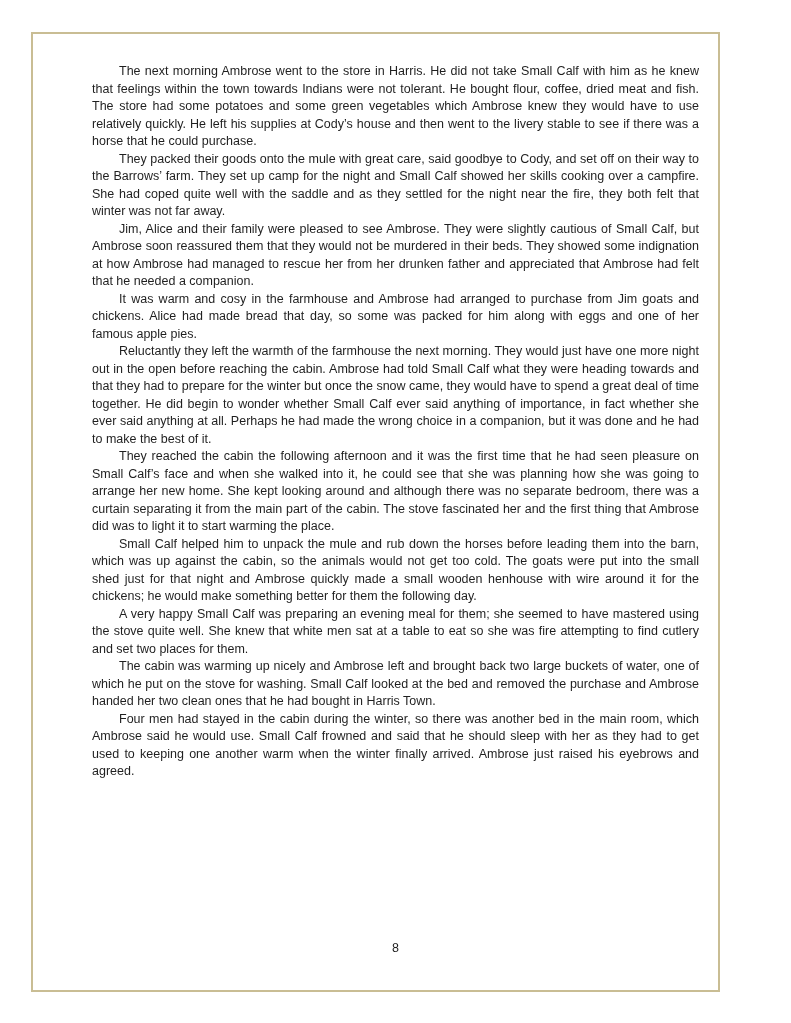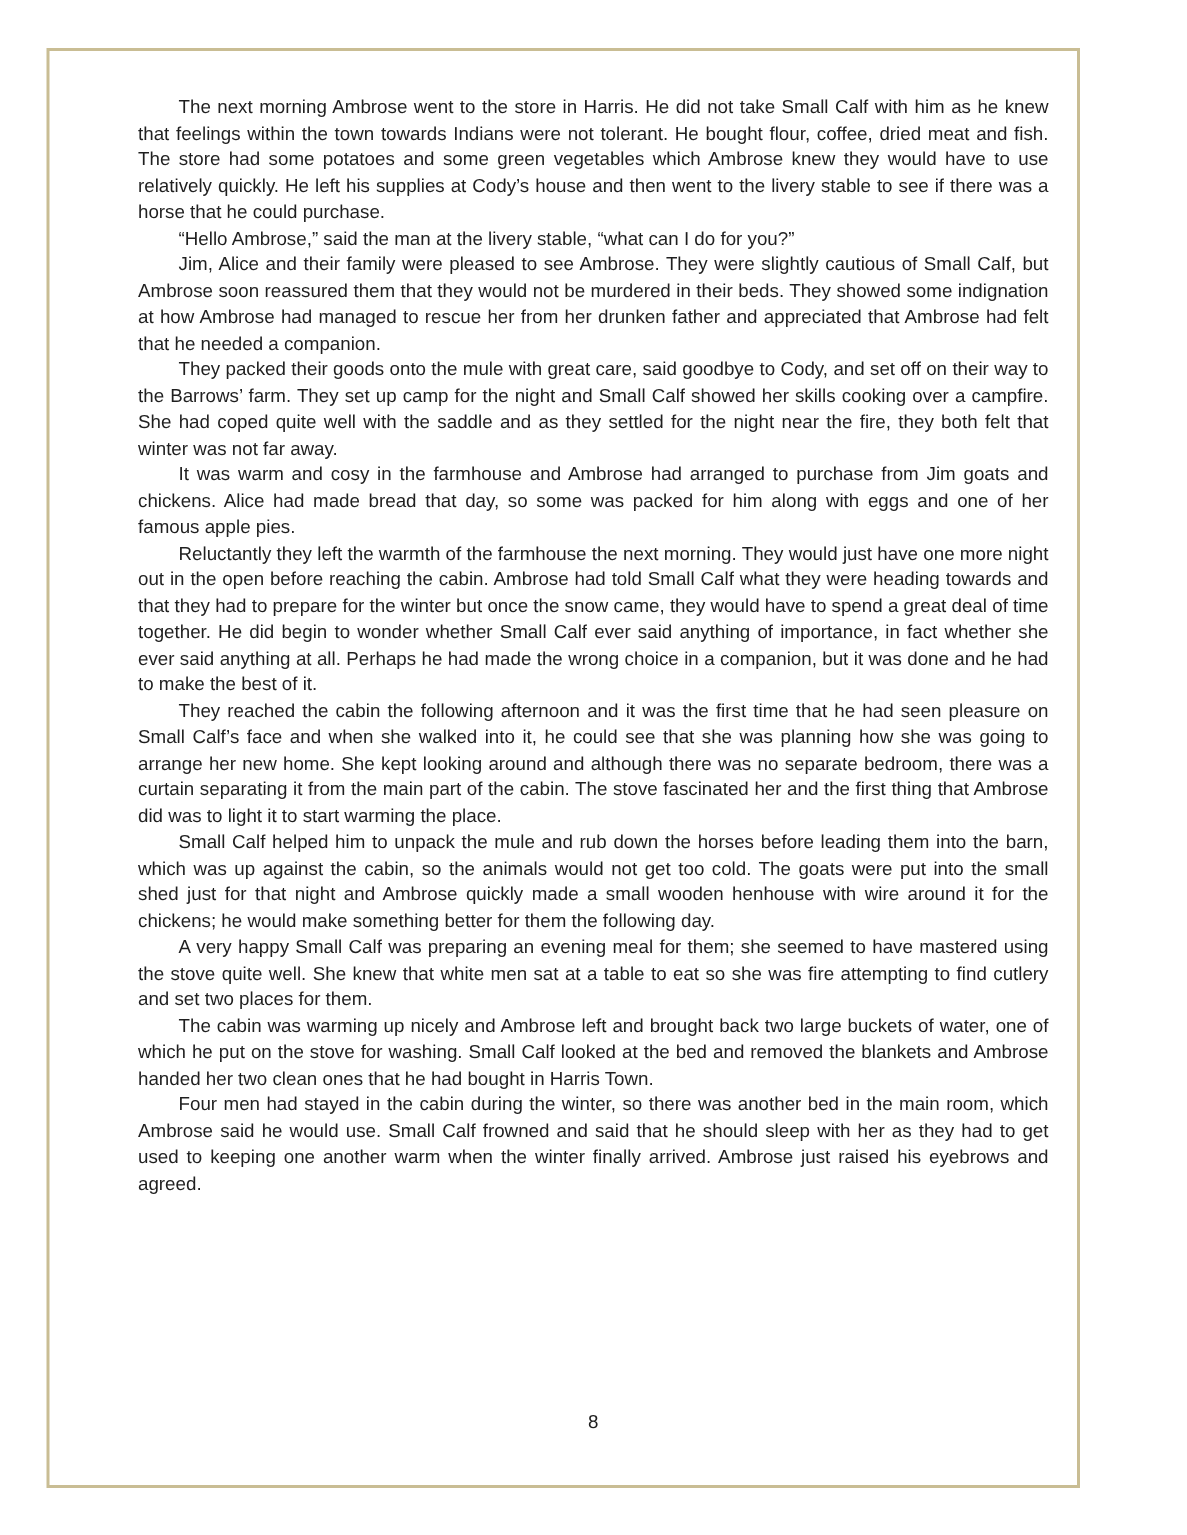--- a/index.html
+++ b/index.html
@@ -50,26 +50,25 @@
   }
 </style>
 </head>
 <body>
 
 <div class="page">
   <div class="page-border"></div>
 
   <div class="text-block">
     <p>The next morning Ambrose went to the store in Harris. He did not take Small Calf with him as he knew that feelings within the town towards Indians were not tolerant. He bought flour, coffee, dried meat and fish. The store had some potatoes and some green vegetables which Ambrose knew they would have to use relatively quickly. He left his supplies at Cody’s house and then went to the livery stable to see if there was a horse that he could purchase.</p>
-    <p>“Hello Ambrose,” said the man at the livery stable, “what can I do for you?”</p>
+    <p>They packed their goods onto the mule with great care, said goodbye to Cody, and set off on their way to the Barrows’ farm. They set up camp for the night and Small Calf showed her skills cooking over a campfire. She had coped quite well with the saddle and as they settled for the night near the fire, they both felt that winter was not far away.</p>
     <p>Jim, Alice and their family were pleased to see Ambrose. They were slightly cautious of Small Calf, but Ambrose soon reassured them that they would not be murdered in their beds. They showed some indignation at how Ambrose had managed to rescue her from her drunken father and appreciated that Ambrose had felt that he needed a companion.</p>
-    <p>They packed their goods onto the mule with great care, said goodbye to Cody, and set off on their way to the Barrows’ farm. They set up camp for the night and Small Calf showed her skills cooking over a campfire. She had coped quite well with the saddle and as they settled for the night near the fire, they both felt that winter was not far away.</p>
     <p>It was warm and cosy in the farmhouse and Ambrose had arranged to purchase from Jim goats and chickens. Alice had made bread that day, so some was packed for him along with eggs and one of her famous apple pies.</p>
     <p>Reluctantly they left the warmth of the farmhouse the next morning. They would just have one more night out in the open before reaching the cabin. Ambrose had told Small Calf what they were heading towards and that they had to prepare for the winter but once the snow came, they would have to spend a great deal of time together. He did begin to wonder whether Small Calf ever said anything of importance, in fact whether she ever said anything at all. Perhaps he had made the wrong choice in a companion, but it was done and he had to make the best of it.</p>
     <p>They reached the cabin the following afternoon and it was the first time that he had seen pleasure on Small Calf’s face and when she walked into it, he could see that she was planning how she was going to arrange her new home. She kept looking around and although there was no separate bedroom, there was a curtain separating it from the main part of the cabin. The stove fascinated her and the first thing that Ambrose did was to light it to start warming the place.</p>
     <p>Small Calf helped him to unpack the mule and rub down the horses before leading them into the barn, which was up against the cabin, so the animals would not get too cold. The goats were put into the small shed just for that night and Ambrose quickly made a small wooden henhouse with wire around it for the chickens; he would make something better for them the following day.</p>
     <p>A very happy Small Calf was preparing an evening meal for them; she seemed to have mastered using the stove quite well. She knew that white men sat at a table to eat so she was fire attempting to find cutlery and set two places for them.</p>
-    <p>The cabin was warming up nicely and Ambrose left and brought back two large buckets of water, one of which he put on the stove for washing. Small Calf looked at the bed and removed the blankets and Ambrose handed her two clean ones that he had bought in Harris Town.</p>
+    <p>The cabin was warming up nicely and Ambrose left and brought back two large buckets of water, one of which he put on the stove for washing. Small Calf looked at the bed and removed the purchase and Ambrose handed her two clean ones that he had bought in Harris Town.</p>
     <p>Four men had stayed in the cabin during the winter, so there was another bed in the main room, which Ambrose said he would use. Small Calf frowned and said that he should sleep with her as they had to get used to keeping one another warm when the winter finally arrived. Ambrose just raised his eyebrows and agreed.</p>
   </div>
 
   <div class="page-number">8</div>
 </div>
 
 </body></html>

